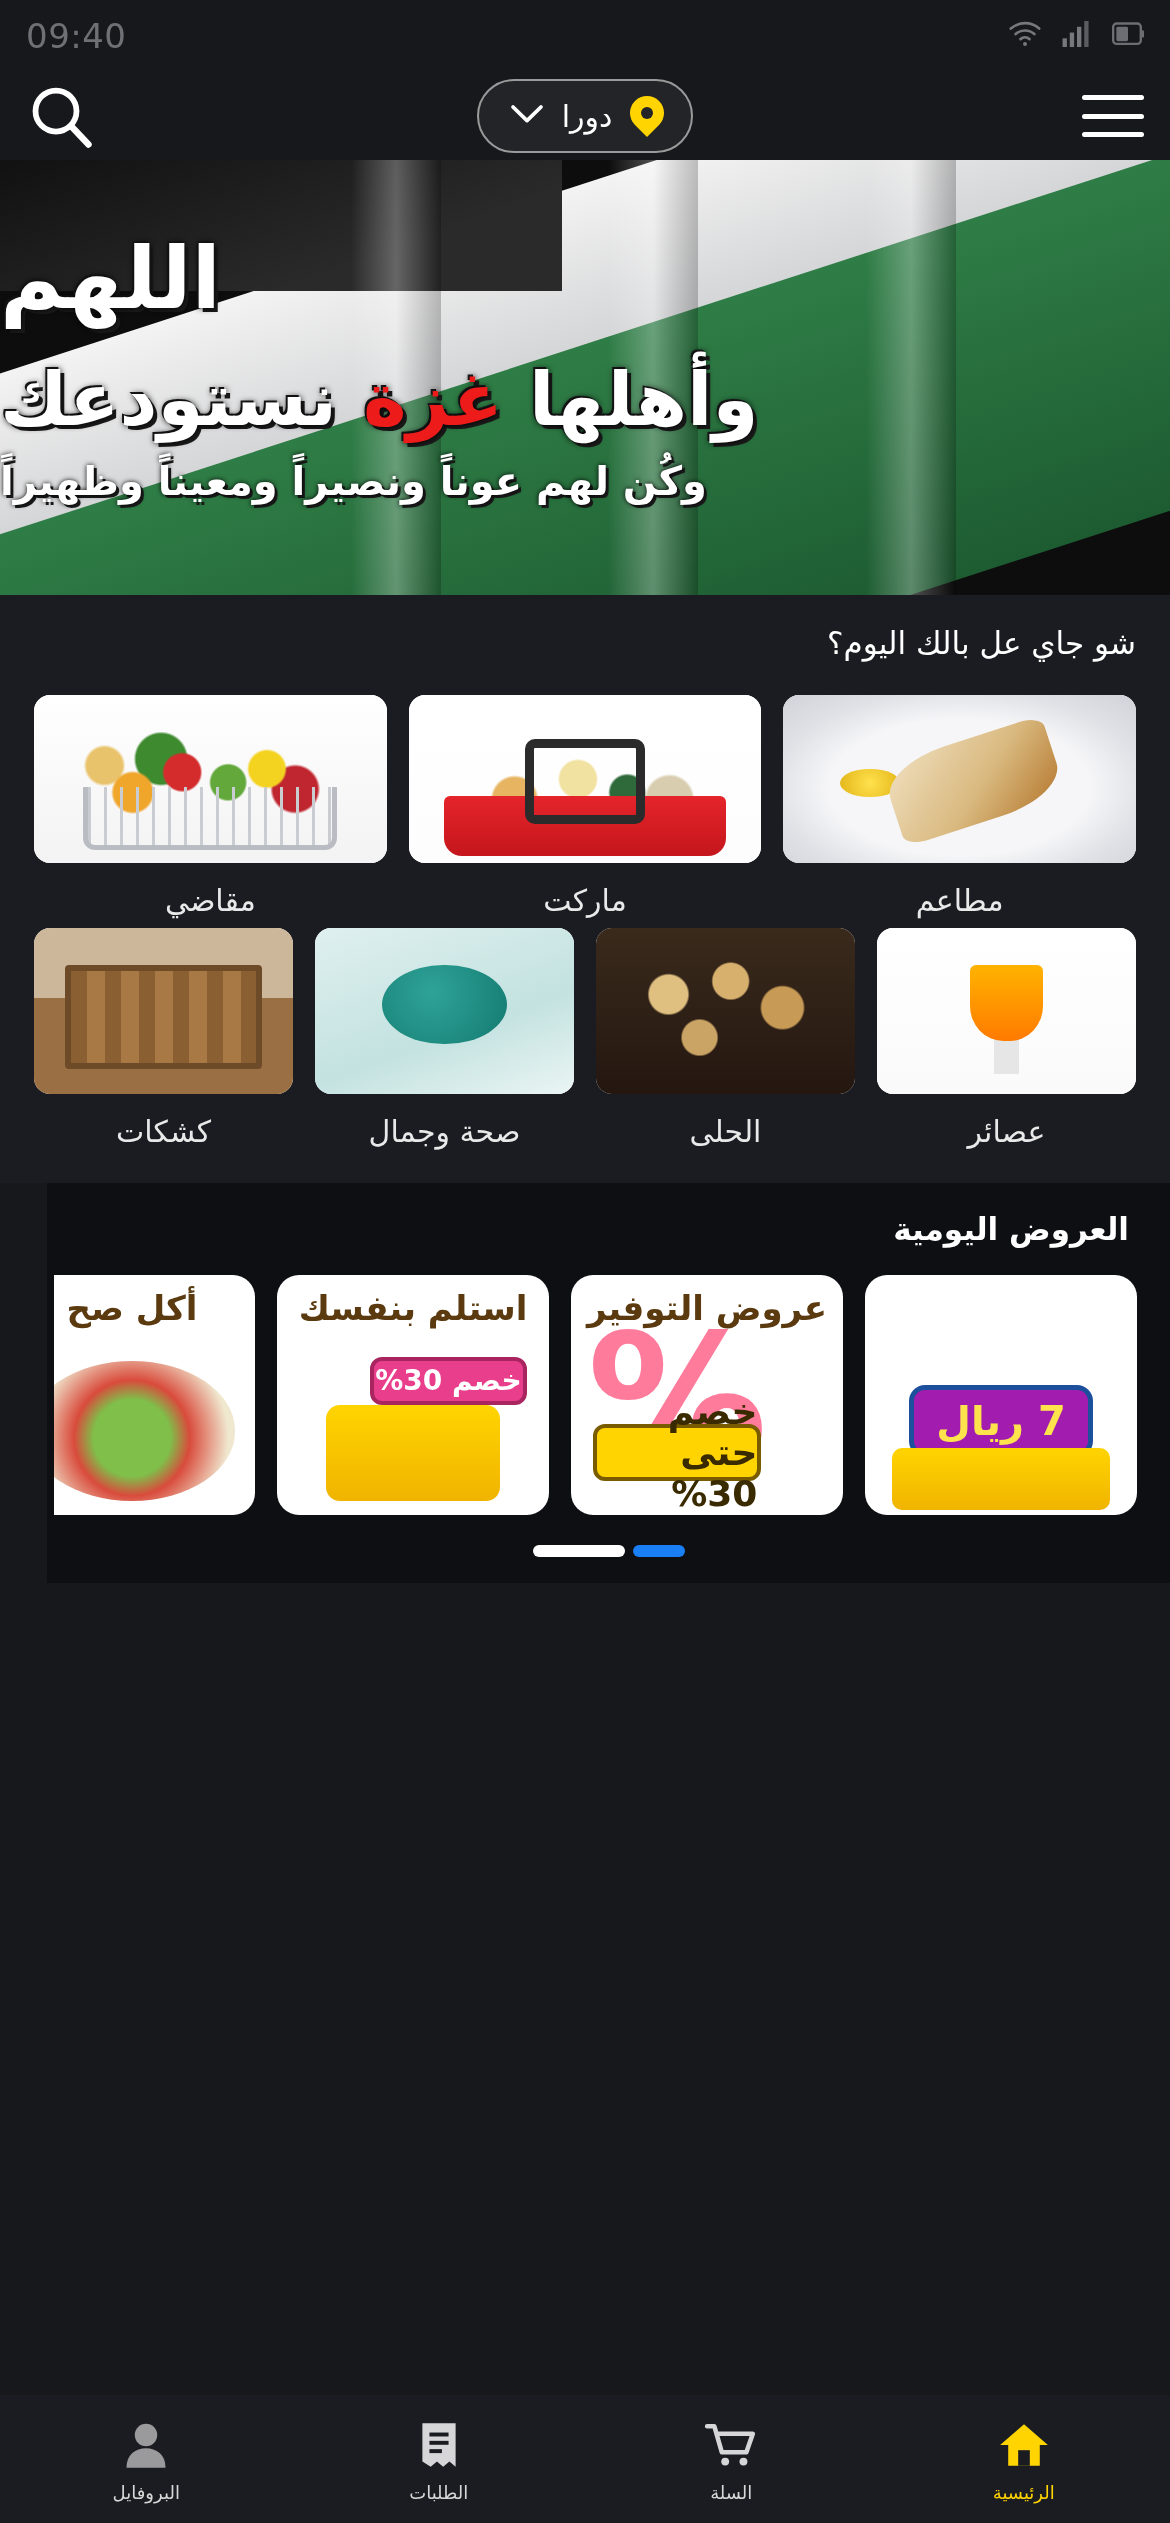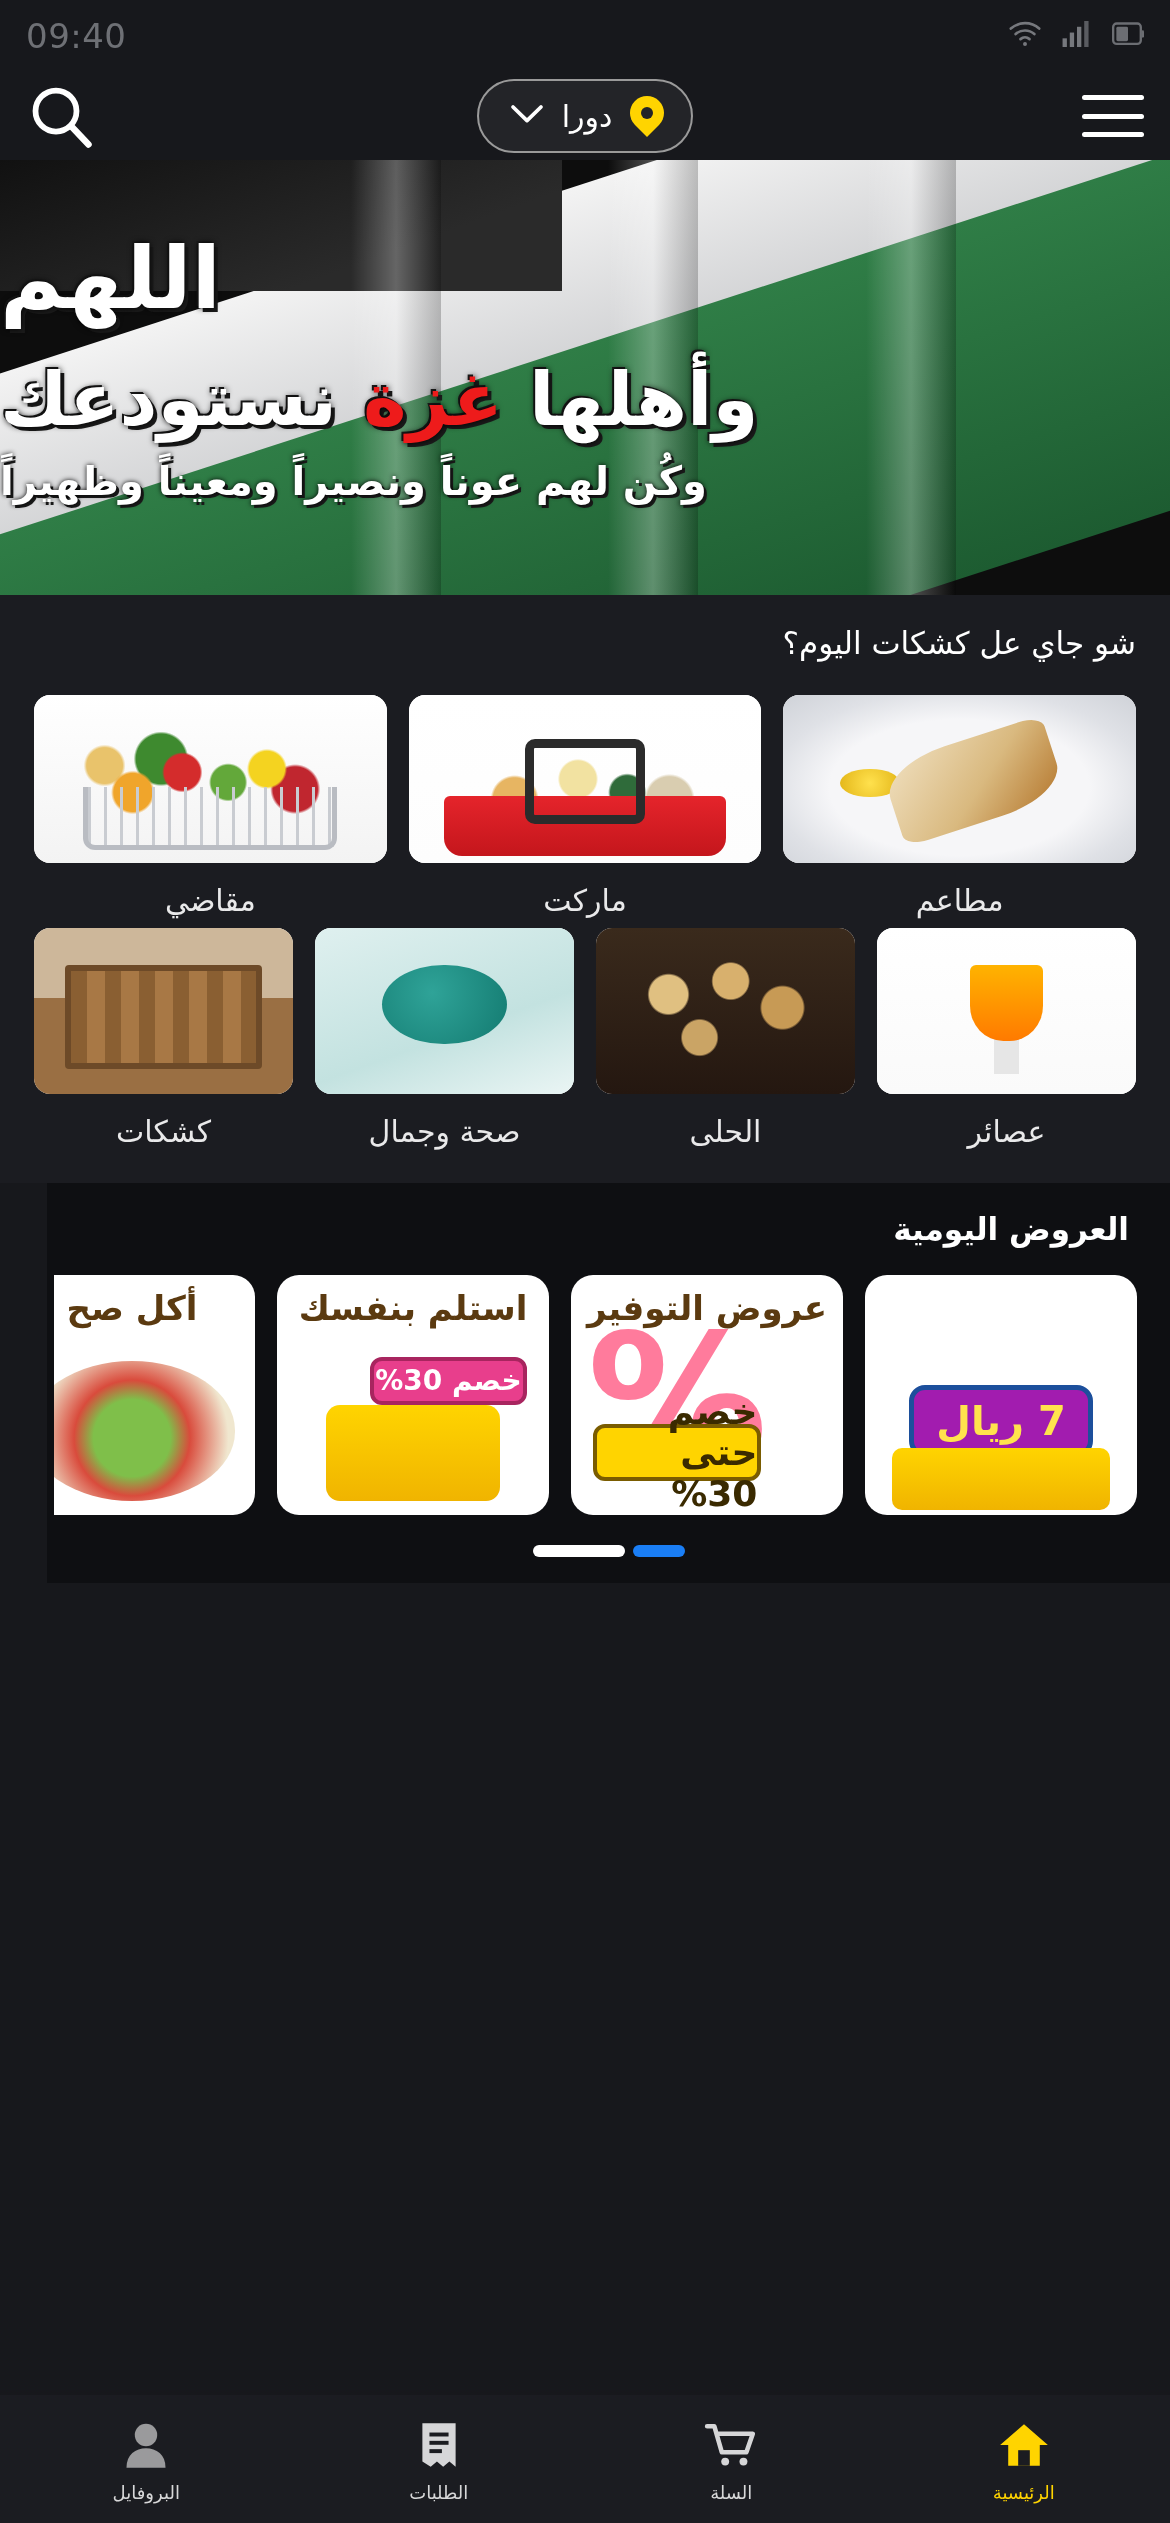--- a/index.html
+++ b/index.html
@@ -262,21 +262,21 @@
       <div class="hero-l2">
         <span>وأهلها</span>
         <span class="hl">غزة</span>
         <span>نستودعك</span>
       </div>
       <div class="hero-l3">وكُن لهم عوناً ونصيراً ومعيناً وظهيراً</div>
     </div>
   </div>
 
   <div class="section-cats">
-    <div class="sec-title">شو جاي عل كشكات اليوم؟</div>
+    <div class="sec-title">شو جاي عل بالك اليوم؟</div>
 
     <div class="cat-row row1">
       <div class="cat">
         <div class="cat-img">
             <span class="ph ph-wrap"></span>
           </div>
         <div class="cat-label">مطاعم</div>
       </div>
       <div class="cat">
         <div class="cat-img">

